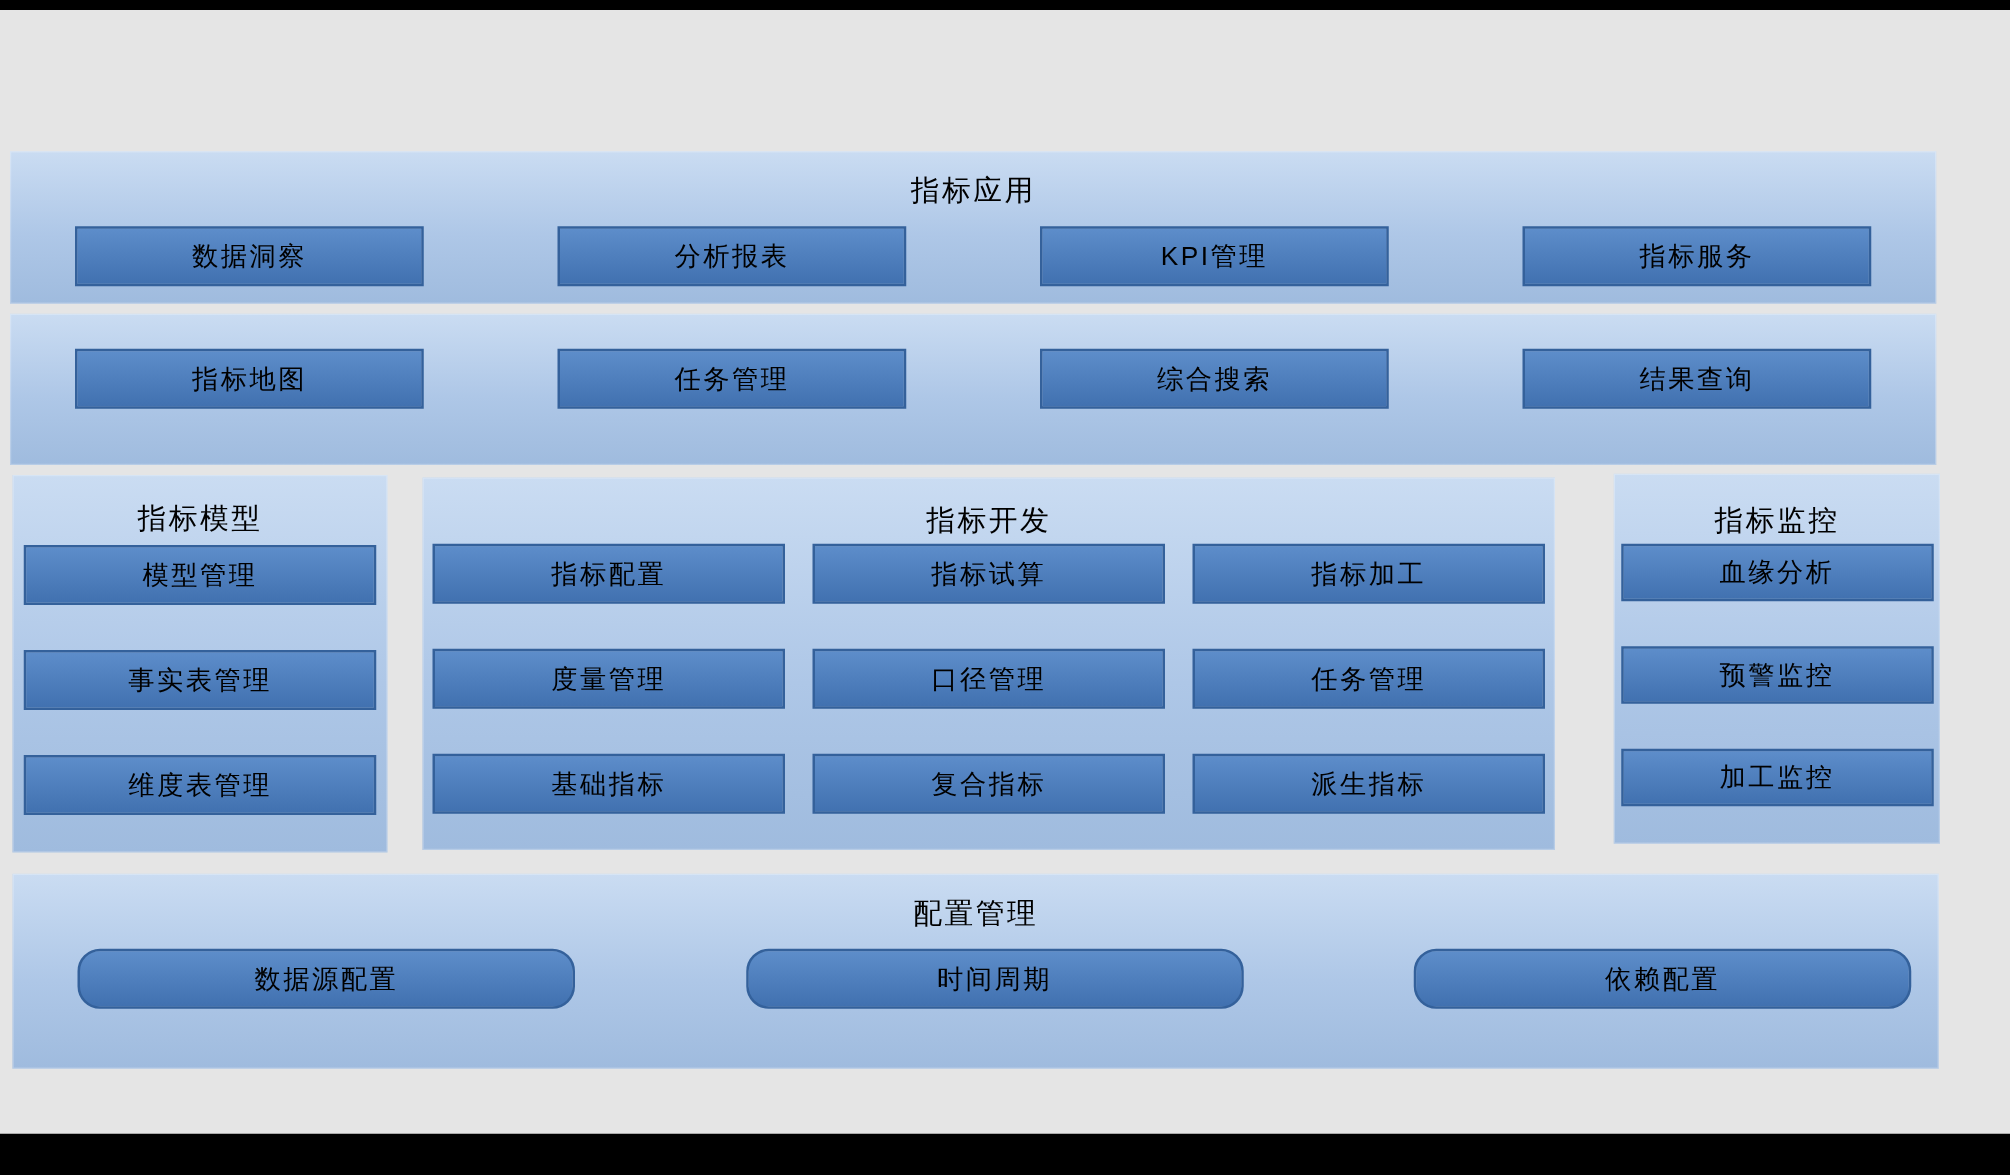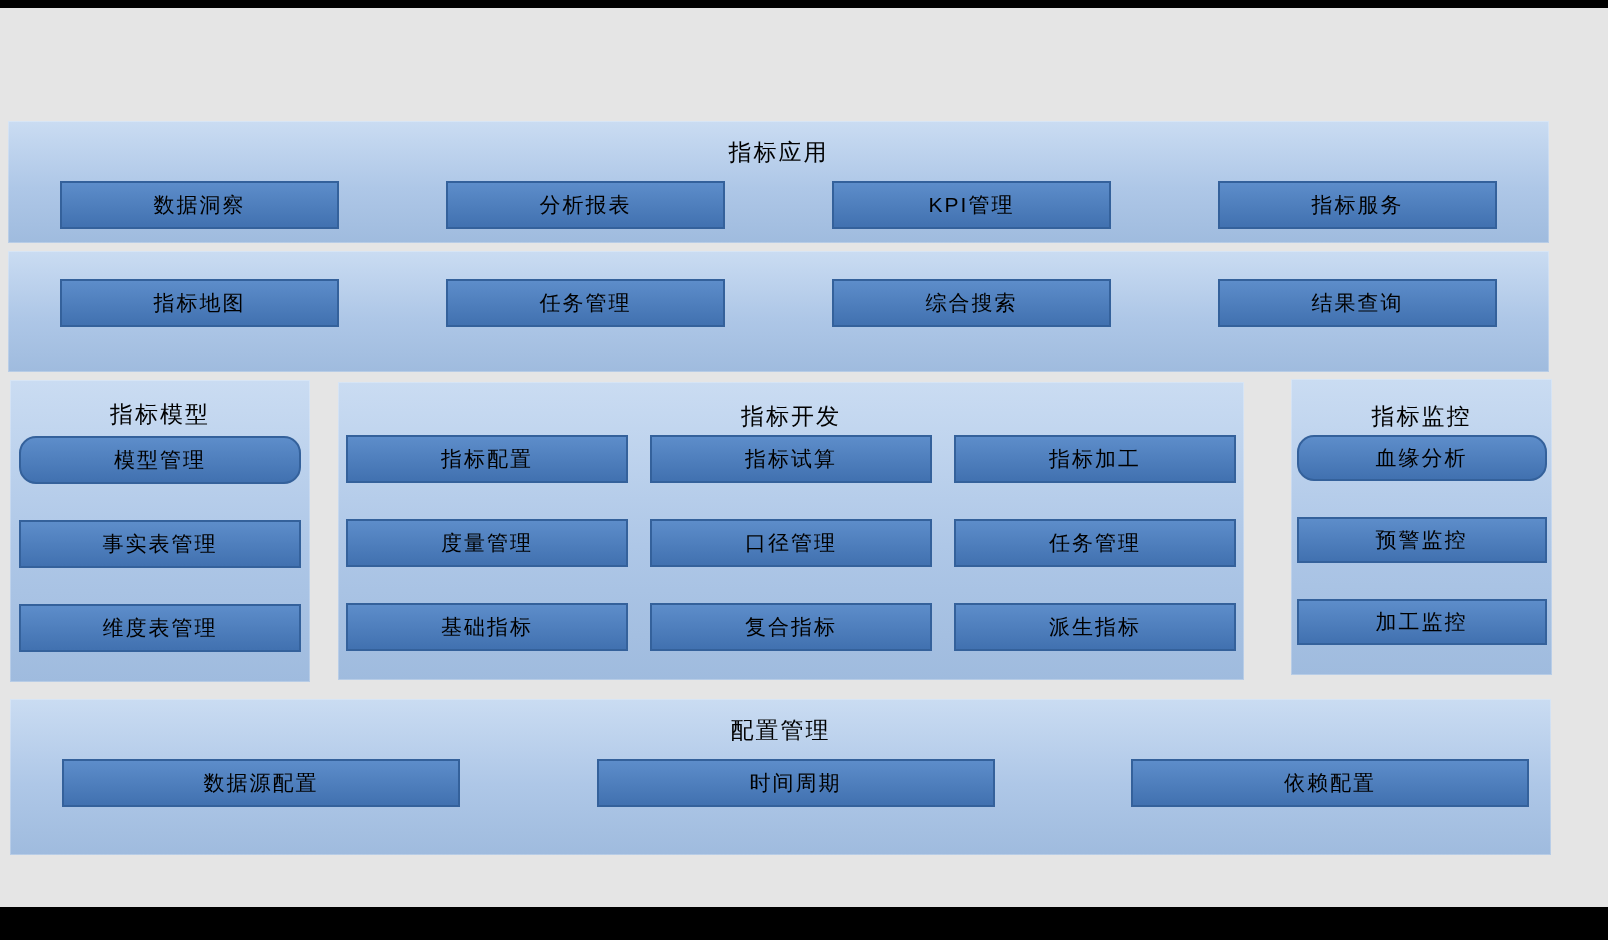--- a/index.html
+++ b/index.html
@@ -58,38 +58,38 @@
   .app-panel .row, .market-panel .row { padding: 0 52px; }
   .app-panel .box, .market-panel .box { width: 279px; }
 
   
   .model-panel   { left: 10px;   top: 380px; width: 300px; height: 302px; padding-top: 18px; }
   .dev-panel     { left: 338px;  top: 382px; width: 906px; height: 298px; padding-top: 18px; }
   .monitor-panel { left: 1291px; top: 379px; width: 261px; height: 296px; padding-top: 21px; }
 
   .col { display: flex; flex-direction: column; align-items: center; }
   .col .box { margin-top: 36px; }
-  .col .box:first-of-type { margin-top: 6px; border-radius: 17px; }
+  .col .box:first-of-type { margin-top: 6px; }
   .model-panel .box { width: 282px; }
   .monitor-panel .box { width: 250px; height: 46px; }
   .monitor-panel .col .box:first-of-type { margin-top: 3px; }
 
   .grid {
     display: grid;
     grid-template-columns: repeat(3, 282px);
     justify-content: space-between;
     row-gap: 36px;
     padding: 0 8px;
     margin-top: 3px;
   }
 
   
   .config-panel { left: 10px; top: 699px; width: 1541px; height: 156px; padding-top: 15px; }
   .config-panel .row { padding: 0 22px 0 52px; }
-  .config-panel .box { width: 398px; }
+  .config-panel .box { width: 398px; border-radius: 18px; }
 </style>
 </head>
 <body>
 
 <div class="stage">
 
   <div class="edge-bar top"></div>
 
   <section class="panel app-panel">
     <div class="panel-title">指标应用</div>

